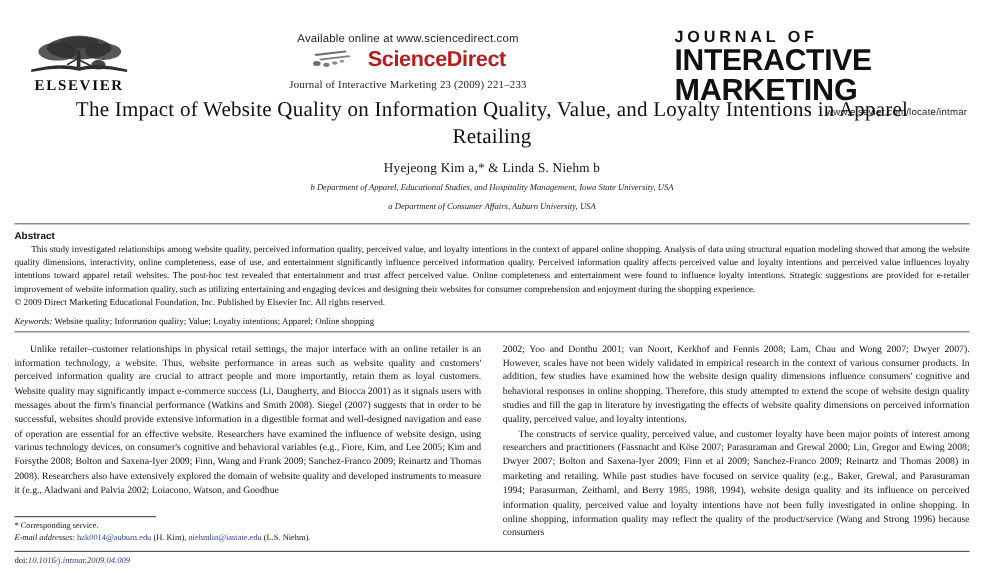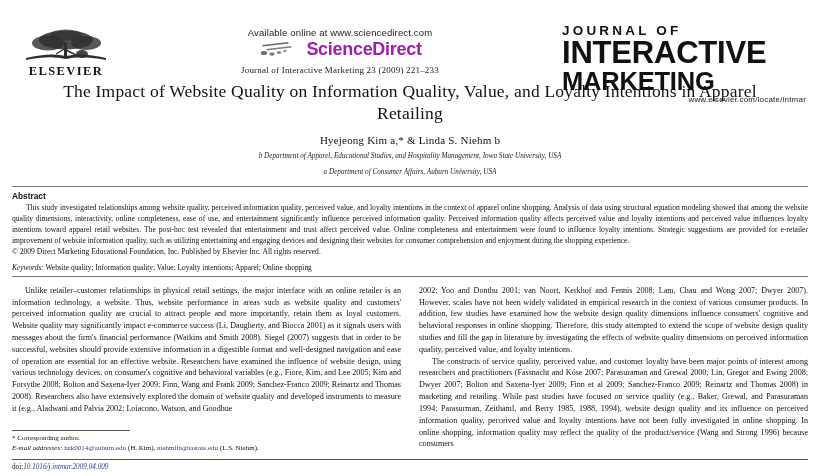--- a/index.html
+++ b/index.html
@@ -74,21 +74,21 @@
     align-items: center;
     justify-content: center;
     gap: 4px;
     height: 20px;
   }
   .sd-dots { width: 44px; height: 17px; display:block; }
   .sd-word {
     font-family: "Liberation Sans", sans-serif;
     font-size: 18px;
     font-weight: 700;
-    color: #a21caf;
+    color: #b91c1c;
     letter-spacing: -0.3px;
     line-height: 1;
   }
   .sd-journal-line {
     font-family: "Liberation Serif", serif;
     font-size: 9px;
     color: #222;
     margin-top: 6px;
     letter-spacing: .2px;
   }
@@ -108,21 +108,21 @@
     color: #111;
     line-height: 1.05;
   }
   .jim-l2, .jim-l3 {
     font-family: "Liberation Sans", sans-serif;
     font-weight: 700;
     color: #111;
     line-height: 0.98;
     letter-spacing: -0.2px;
   }
-  .jim-l2 { font-size: 31px; }
+  .jim-l2 { font-size: 25px; }
   .jim-l3 { font-size: 25.5px; }
   .jim-url {
     font-family: "Liberation Sans", sans-serif;
     font-size: 8px;
     color: #222;
     text-align: right;
     margin-top: 1px;
     letter-spacing: .2px;
   }
 
@@ -324,21 +324,21 @@
       <p>Unlike retailer–customer relationships in physical retail settings, the major interface with an online retailer is an information technology, a website. Thus, website performance in areas such as website quality and customers' perceived information quality are crucial to attract people and more importantly, retain them as loyal customers. Website quality may significantly impact e-commerce success (Li, Daugherty, and Biocca 2001) as it signals users with messages about the firm's financial performance (Watkins and Smith 2008). Siegel (2007) suggests that in order to be successful, websites should provide extensive information in a digestible format and well-designed navigation and ease of operation are essential for an effective website. Researchers have examined the influence of website design, using various technology devices, on consumer's cognitive and behavioral variables (e.g., Fiore, Kim, and Lee 2005; Kim and Forsythe 2008; Bolton and Saxena-Iyer 2009; Finn, Wang and Frank 2009; Sanchez-Franco 2009; Reinartz and Thomas 2008). Researchers also have extensively explored the domain of website quality and developed instruments to measure it (e.g., Aladwani and Palvia 2002; Loiacono, Watson, and Goodhue</p>
     </div>
     <div class="col">
       <p class="cont">2002; Yoo and Donthu 2001; van Noort, Kerkhof and Fennis 2008; Lam, Chau and Wong 2007; Dwyer 2007). However, scales have not been widely validated in empirical research in the context of various consumer products. In addition, few studies have examined how the website design quality dimensions influence consumers' cognitive and behavioral responses in online shopping. Therefore, this study attempted to extend the scope of website design quality studies and fill the gap in literature by investigating the effects of website quality dimensions on perceived information quality, perceived value, and loyalty intentions.</p>
       <p>The constructs of service quality, perceived value, and customer loyalty have been major points of interest among researchers and practitioners (Fassnacht and Köse 2007; Parasuraman and Grewal 2000; Lin, Gregor and Ewing 2008; Dwyer 2007; Bolton and Saxena-Iyer 2009; Finn et al 2009; Sanchez-Franco 2009; Reinartz and Thomas 2008) in marketing and retailing. While past studies have focused on service quality (e.g., Baker, Grewal, and Parasuraman 1994; Parasurman, Zeithaml, and Berry 1985, 1988, 1994), website design quality and its influence on perceived information quality, perceived value and loyalty intentions have not been fully investigated in online shopping. In online shopping, information quality may reflect the quality of the product/service (Wang and Strong 1996) because consumers</p>
     </div>
   </div>
 
   <div class="footer">
     <hr class="foot-rule">
-    <div class="foot-line">* Corresponding author.</div>
+    <div class="foot-line">* Corresponding service.</div>
     <div class="foot-line">
       <i>E-mail addresses:</i>
       <span class="mail">hzk0014@auburn.edu</span>
       <span>(H. Kim),</span>
       <span class="mail">niehmlin@iastate.edu</span>
       <span>(L.S. Niehm).</span>
     </div>
     <div class="copy-block">
       <hr class="copy-rule">
       <div>

